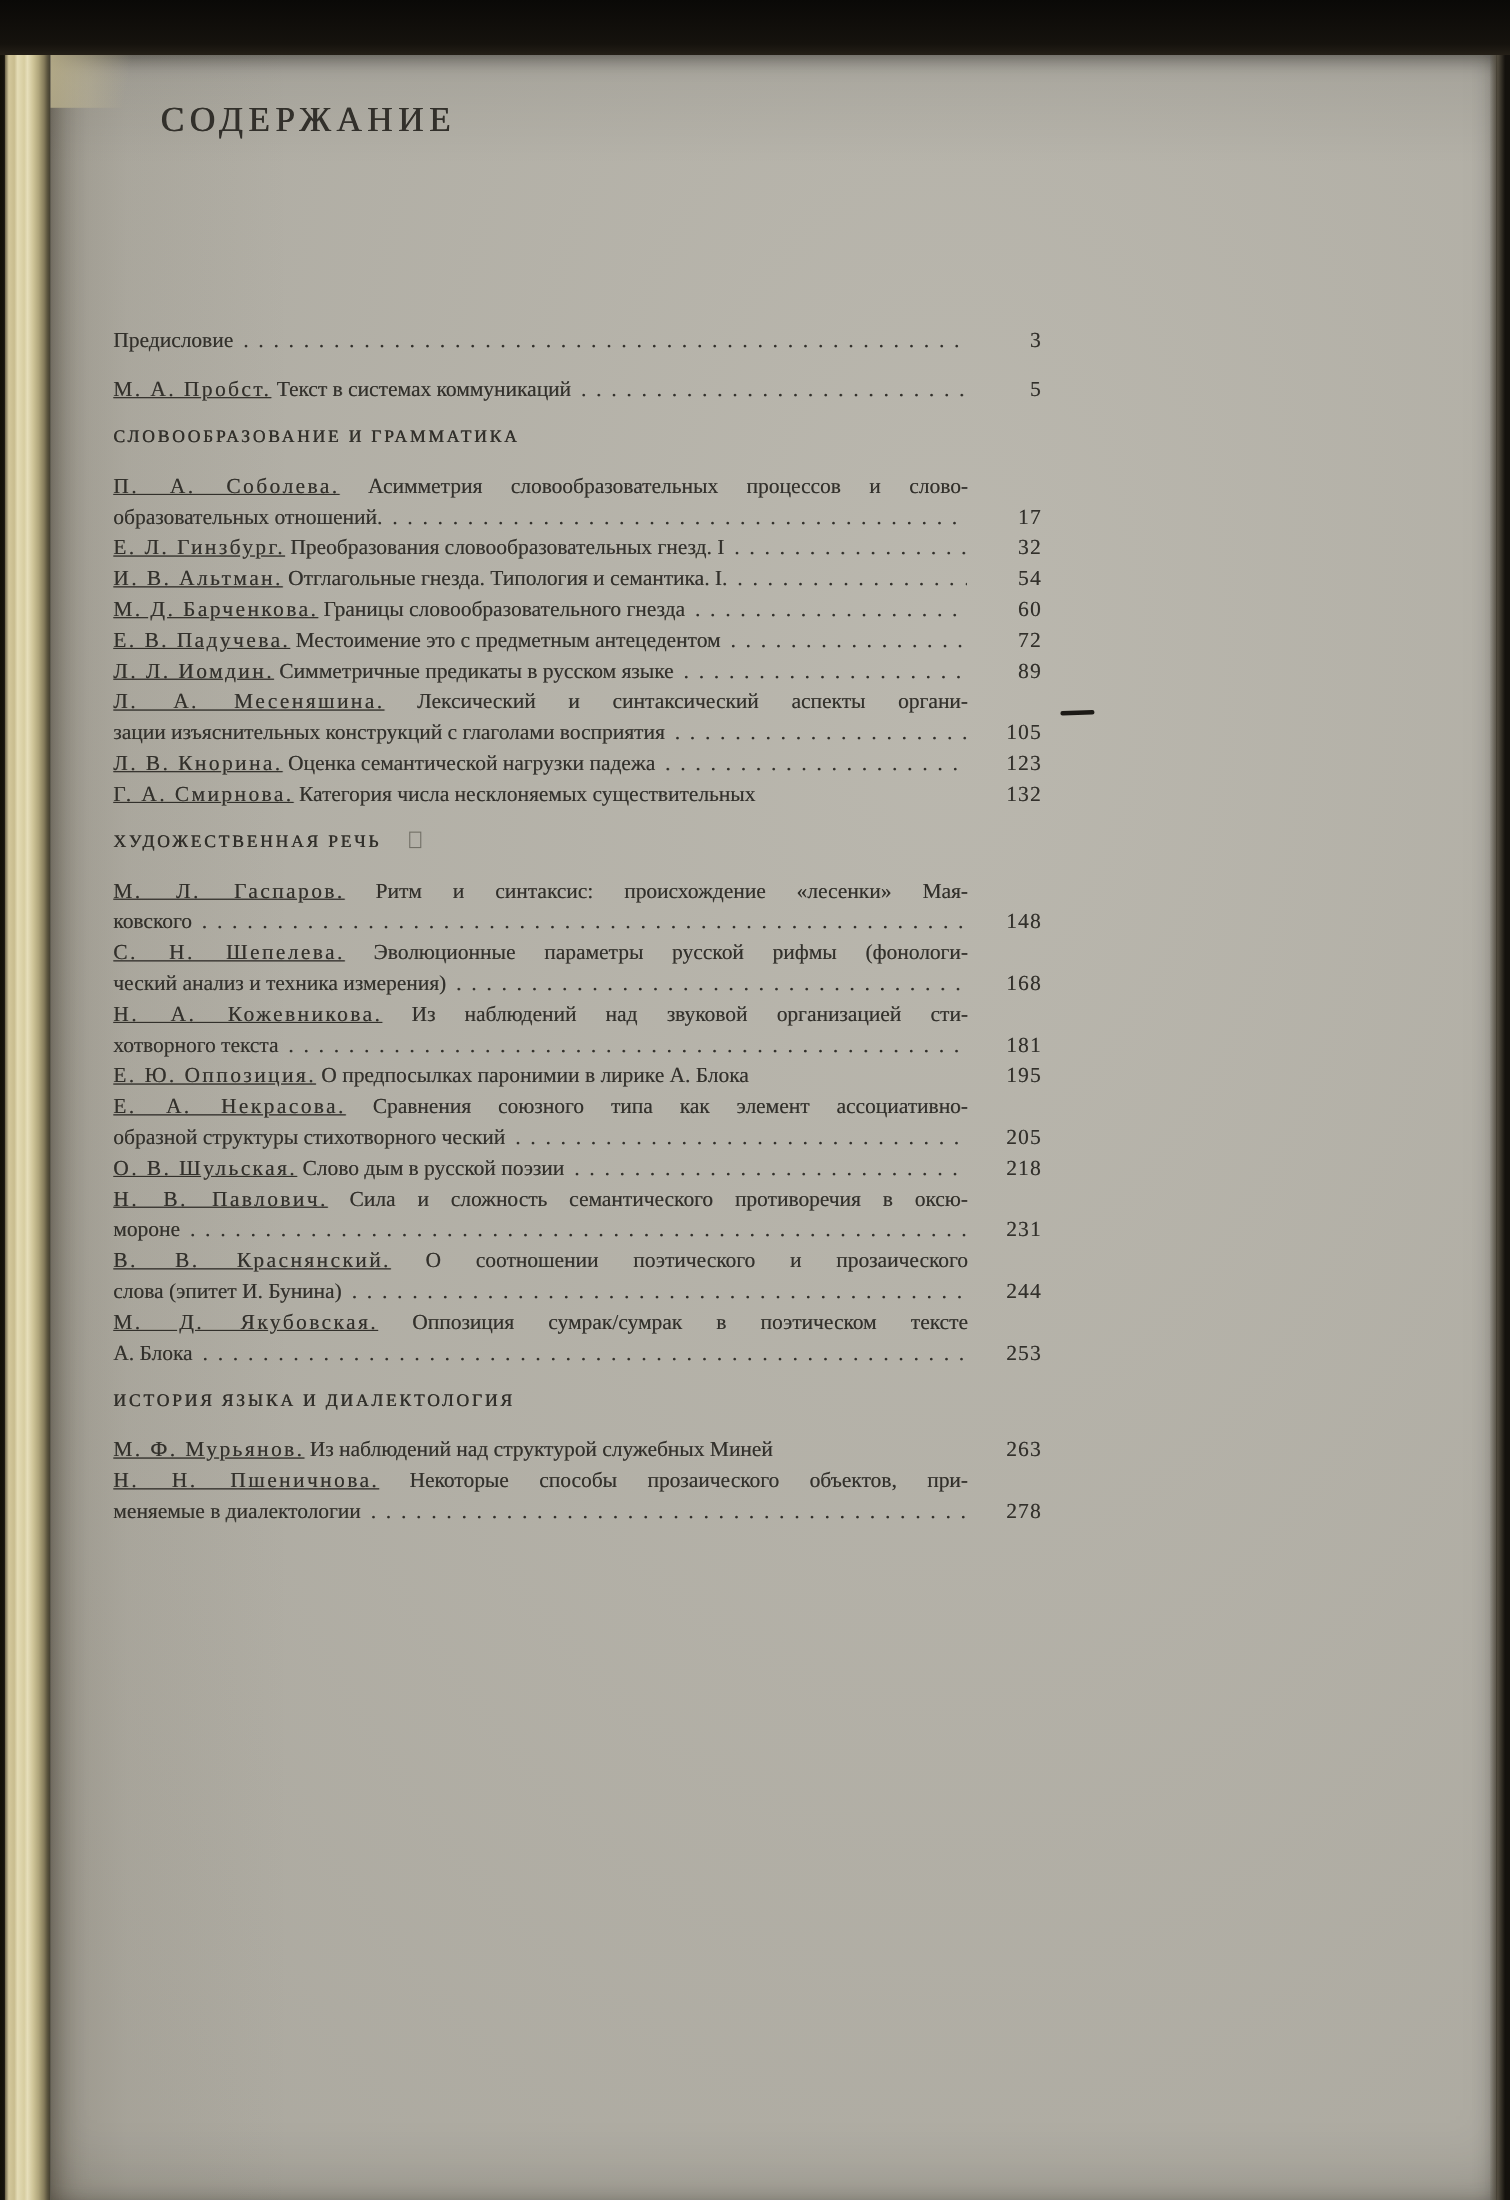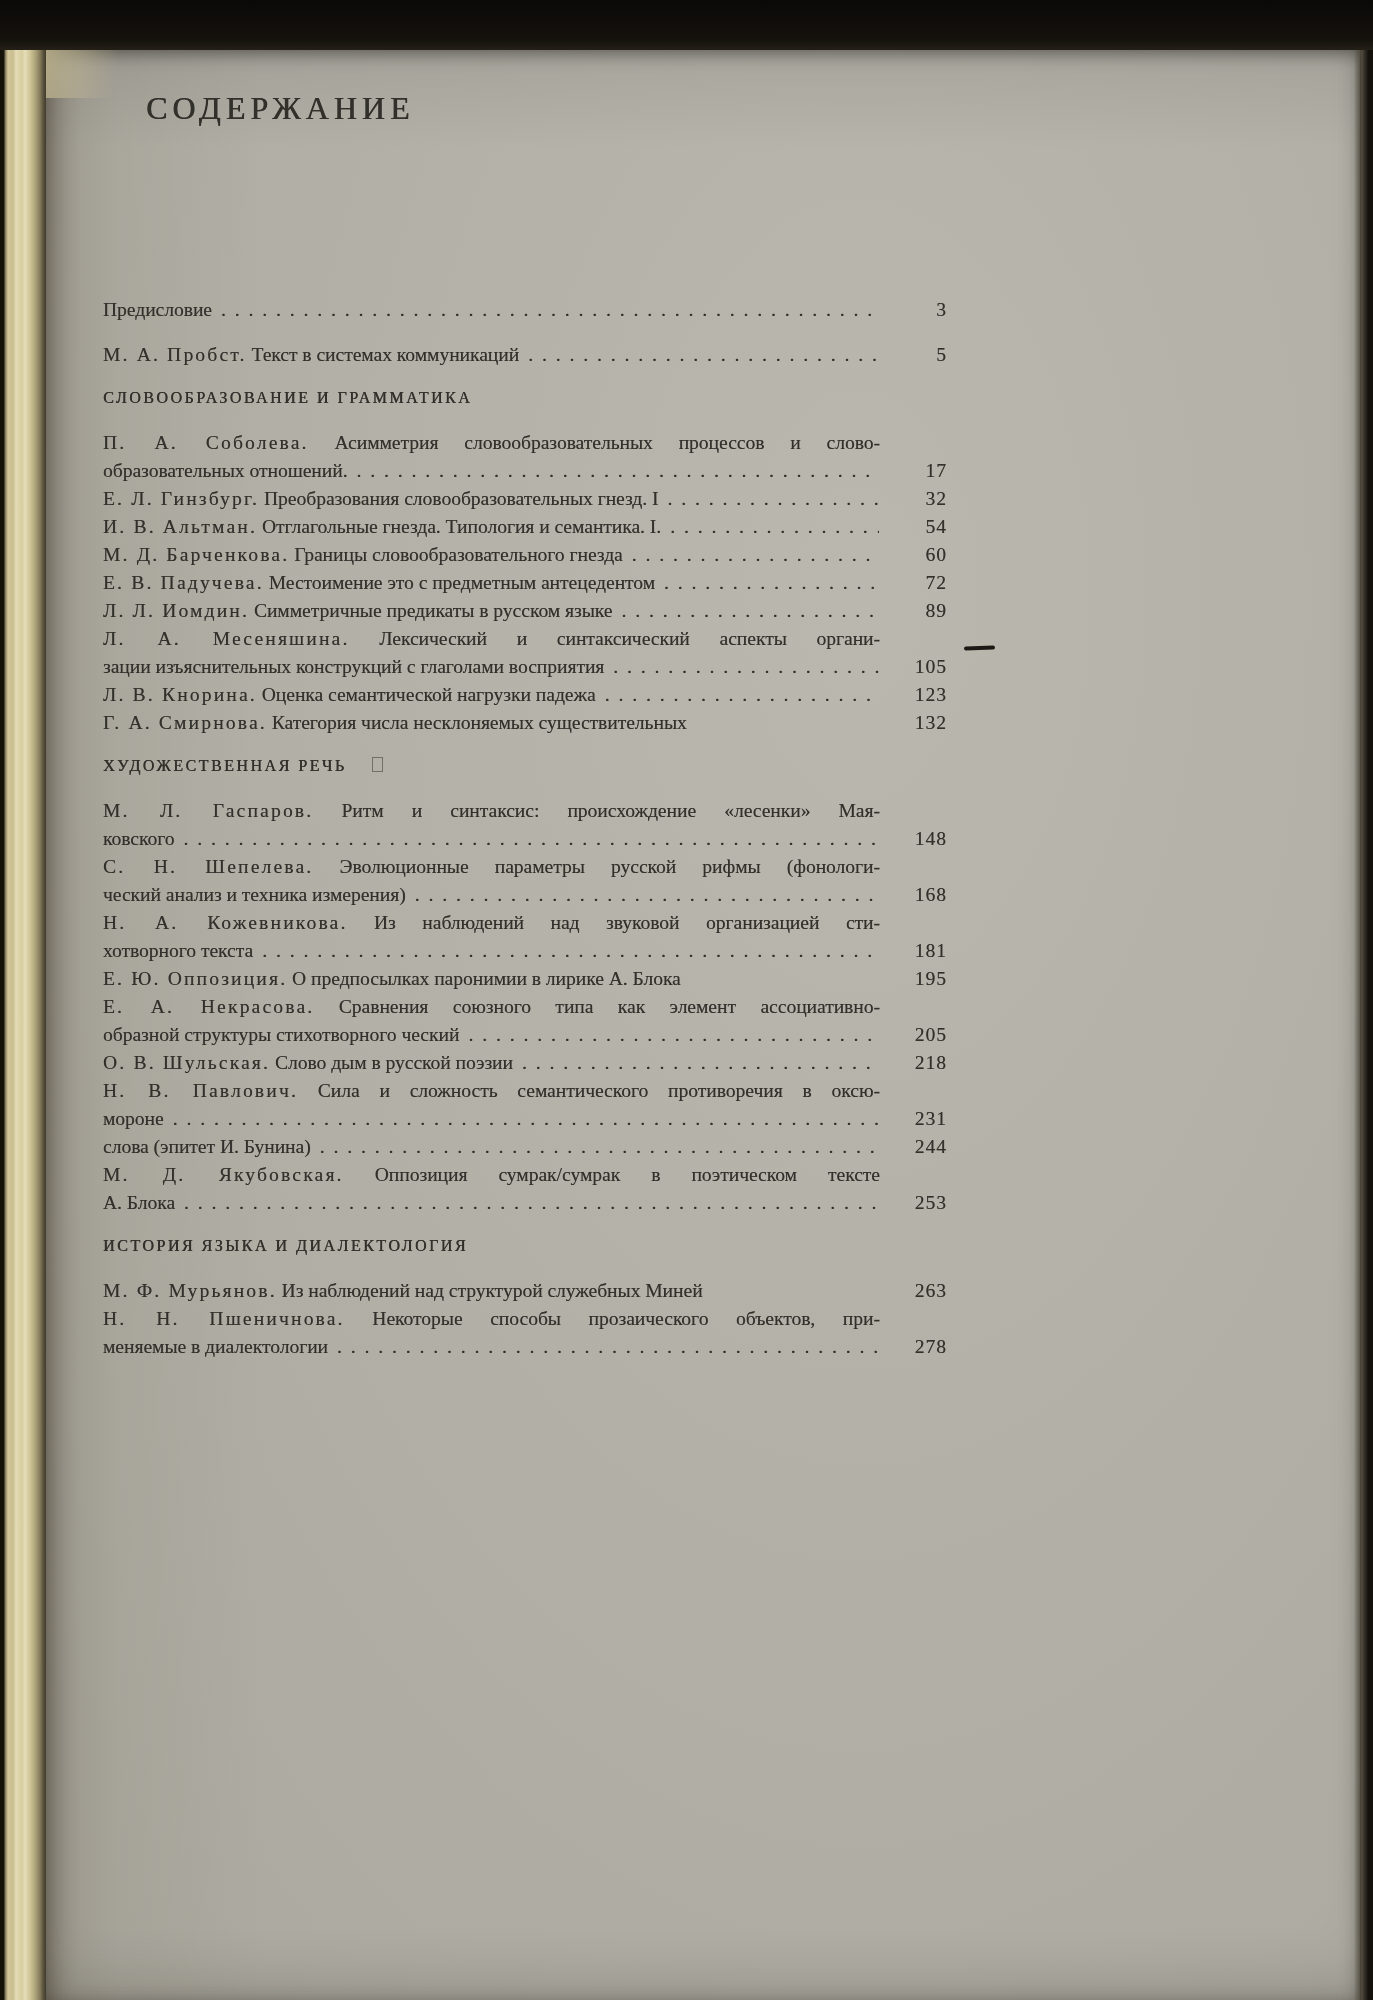--- a/index.html
+++ b/index.html
@@ -64,21 +64,21 @@
   .artifact{
     display:inline-block;width:9px;height:13px;margin-left:26px;
     border:1px solid rgba(60,58,50,.55);vertical-align:-1px;
   }
   .space-before{margin-top:17px;}
   .toc-entry .line{display:flex;align-items:center;}
   .line-text{flex:0 0 auto;white-space:nowrap;max-width:777px;}
   .line.fill{display:block;}
   .line.fill .line-text{display:block;width:777px;white-space:normal;
     text-align:justify;text-align-last:justify;}
-  .author{letter-spacing:2.2px;}
+  .author{letter-spacing:2.2px;text-decoration:underline;}
   .italic{}
   .normal{}
   .leader{flex:1 1 auto;overflow:hidden;white-space:nowrap;
     letter-spacing:2px;padding-left:9px;margin-right:10px;height:28px;}
   .pg{flex:0 0 58px;text-align:right;white-space:nowrap;letter-spacing:1px;}
   .margin-mark{
     position:absolute;left:964px;top:646px;width:31px;height:4px;
     background:#1c1a16;border-radius:2px;transform:rotate(-2deg);
   }
 </style>
@@ -235,20 +235,23 @@
         <div class="line fill">
           <span class="line-text"><span class="author">Н. В. Павлович.</span><span class="normal"> Сила и сложность семантического противоречия в оксю-</span></span>
         </div>
         <div class="line">
           <span class="line-text"><span class="normal">мороне</span></span>
           <span class="leader">. . . . . . . . . . . . . . . . . . . . . . . . . . . . . . . . . . . . . . . . . . . . . . . . . . . . . . . . . . . . . . . . . . . . . . </span>
           <span class="pg">231</span>
         </div>
       </div>
       <div class="toc-entry">
+        <div class="line fill">
+          <span class="line-text"><span class="author">В. В. Краснянский.</span><span class="normal"> О соотношении поэтического и прозаического</span></span>
+        </div>
         <div class="line">
           <span class="line-text"><span class="normal">слова (эпитет И. Бунина)</span></span>
           <span class="leader">. . . . . . . . . . . . . . . . . . . . . . . . . . . . . . . . . . . . . . . . . . . . . . . . . . . . . . . . . . . . . . . . . . . . . . </span>
           <span class="pg">244</span>
         </div>
       </div>
       <div class="toc-entry">
         <div class="line fill">
           <span class="line-text"><span class="author">М. Д. Якубовская.</span><span class="normal"> Оппозиция </span><span class="italic">сумрак/сумрак</span><span class="normal"> в поэтическом тексте</span></span>
         </div>

